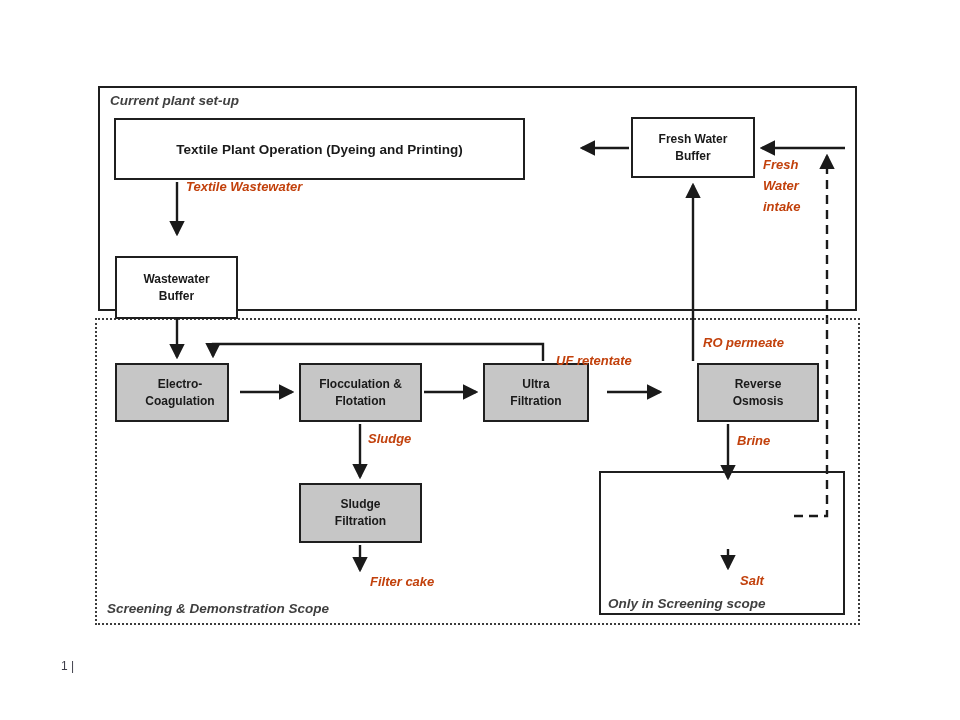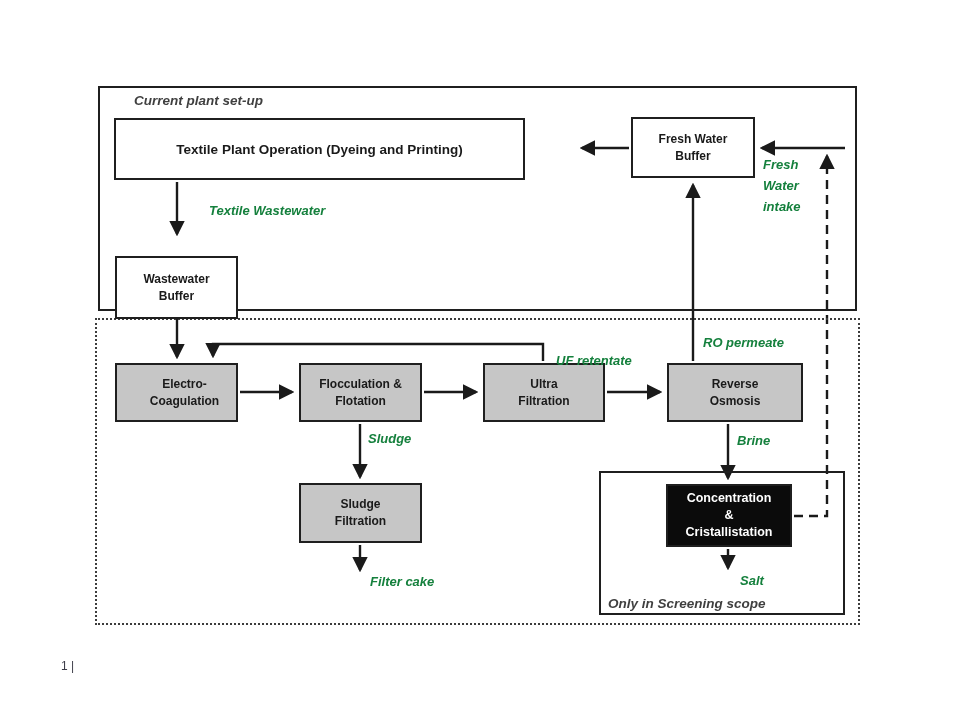--- a/index.html
+++ b/index.html
@@ -22,21 +22,21 @@
   .node{
     display:flex;align-items:center;justify-content:center;text-align:center;
     font-weight:bold;font-size:12px;line-height:17px;white-space:pre-line;
     border:2.5px solid #1f1f1f;background:#ffffff;
   }
   .node-gray{background:#c6c6c6;}
   .node-black{background:#0b0b0b;color:#ffffff;font-size:12.5px;line-height:17px;}
 
   
   .flow-label{
-    font-size:13px;font-weight:bold;font-style:italic;color:#15803d;
+    font-size:13px;font-weight:bold;font-style:italic;color:#c2410c;
     white-space:pre-line;line-height:21px;
   }
   .page-number{font-size:12px;color:#3c3c48;font-family:"Liberation Sans",sans-serif;}
 </style>
 </head>
 <body>
 
 <div class="slide">
 
   <svg class="connectors" viewBox="0 0 960 720" xmlns="http://www.w3.org/2000/svg">
@@ -71,55 +71,53 @@
 
       <path d="M728,424 L728,478" marker-end="url(#arr)"></path>
 
       <path d="M728,549 L728,568" marker-end="url(#arr)"></path>
 
       <path d="M794,516 L827,516 L827,156" stroke-dasharray="9 6" marker-end="url(#arr)"></path>
     </g>
   </svg>
 
   <div class="abs scope-solid" style="left:98px;top:86px;width:759px;height:225px;"></div>
-  <div class="abs scope-label" style="left:110px;top:93px;margin-left:24px;">Current plant set-up</div>
+  <div class="abs scope-label" style="left:110px;top:93px;">Current plant set-up</div>
 
   <div class="abs scope-dotted" style="left:95px;top:318px;width:765px;height:307px;"></div>
+  <div class="abs scope-label" style="left:107px;top:601px;">Screening &amp; Demonstration Scope</div>
 
   <div class="abs scope-solid" style="left:599px;top:471px;width:246px;height:144px;"></div>
   <div class="abs scope-label" style="left:608px;top:596px;text-align:right;">Only in Screening scope</div>
 
   <div class="abs node" style="left:114px;top:118px;width:411px;height:62px;font-size:13.5px;">Textile Plant Operation  (Dyeing and Printing)</div>
 
   <div class="abs node" style="left:631px;top:117px;width:124px;height:61px;">Fresh Water
 Buffer</div>
 
   <div class="abs node" style="left:115px;top:240px;width:123px;height:63px;margin-top:16px;">Wastewater
 Buffer</div>
 
-  <div class="abs node node-gray" style="left:115px;top:363px;width:123px;height:59px;padding-left:16px;">Electro-
+  <div class="abs node node-gray" style="left:115px;top:363px;width:114px;height:59px;padding-left:16px;">Electro-
 Coagulation</div>
 
   <div class="abs node node-gray" style="left:299px;top:363px;width:123px;height:59px;">Flocculation &amp;
 Flotation</div>
 
-  <div class="abs node node-gray" style="left:483px;top:363px;width:122px;height:59px;">Ultra
+  <div class="abs node node-gray" style="left:483px;top:363px;width:106px;height:59px;">Ultra
 Filtration</div>
 
-  <div class="abs node node-gray" style="left:667px;top:363px;width:136px;height:59px;">Reverse
+  <div class="abs node node-gray" style="left:697px;top:363px;width:122px;height:59px;">Reverse
 Osmosis</div>
 
   <div class="abs node node-gray" style="left:299px;top:483px;width:123px;height:60px;">Sludge
 Filtration</div>
 
-  <div class="abs node node-black" style="left:666px;top:484px;width:126px;height:63px;">Concentration
-&amp;
-Cristallistation</div>
 
-  <div class="abs flow-label" style="left:186px;top:200px;margin-left:23px;">Textile Wastewater</div>
+  <div class="abs flow-label" style="left:186px;top:176px;">Textile Wastewater</div>
 
   <div class="abs flow-label" style="left:763px;top:154px;">Fresh
 Water
 intake</div>
 
   <div class="abs flow-label" style="left:556px;top:350px;">UF retentate</div>
 
   <div class="abs flow-label" style="left:703px;top:332px;">RO permeate</div>
 
   <div class="abs flow-label" style="left:368px;top:428px;">Sludge</div>

